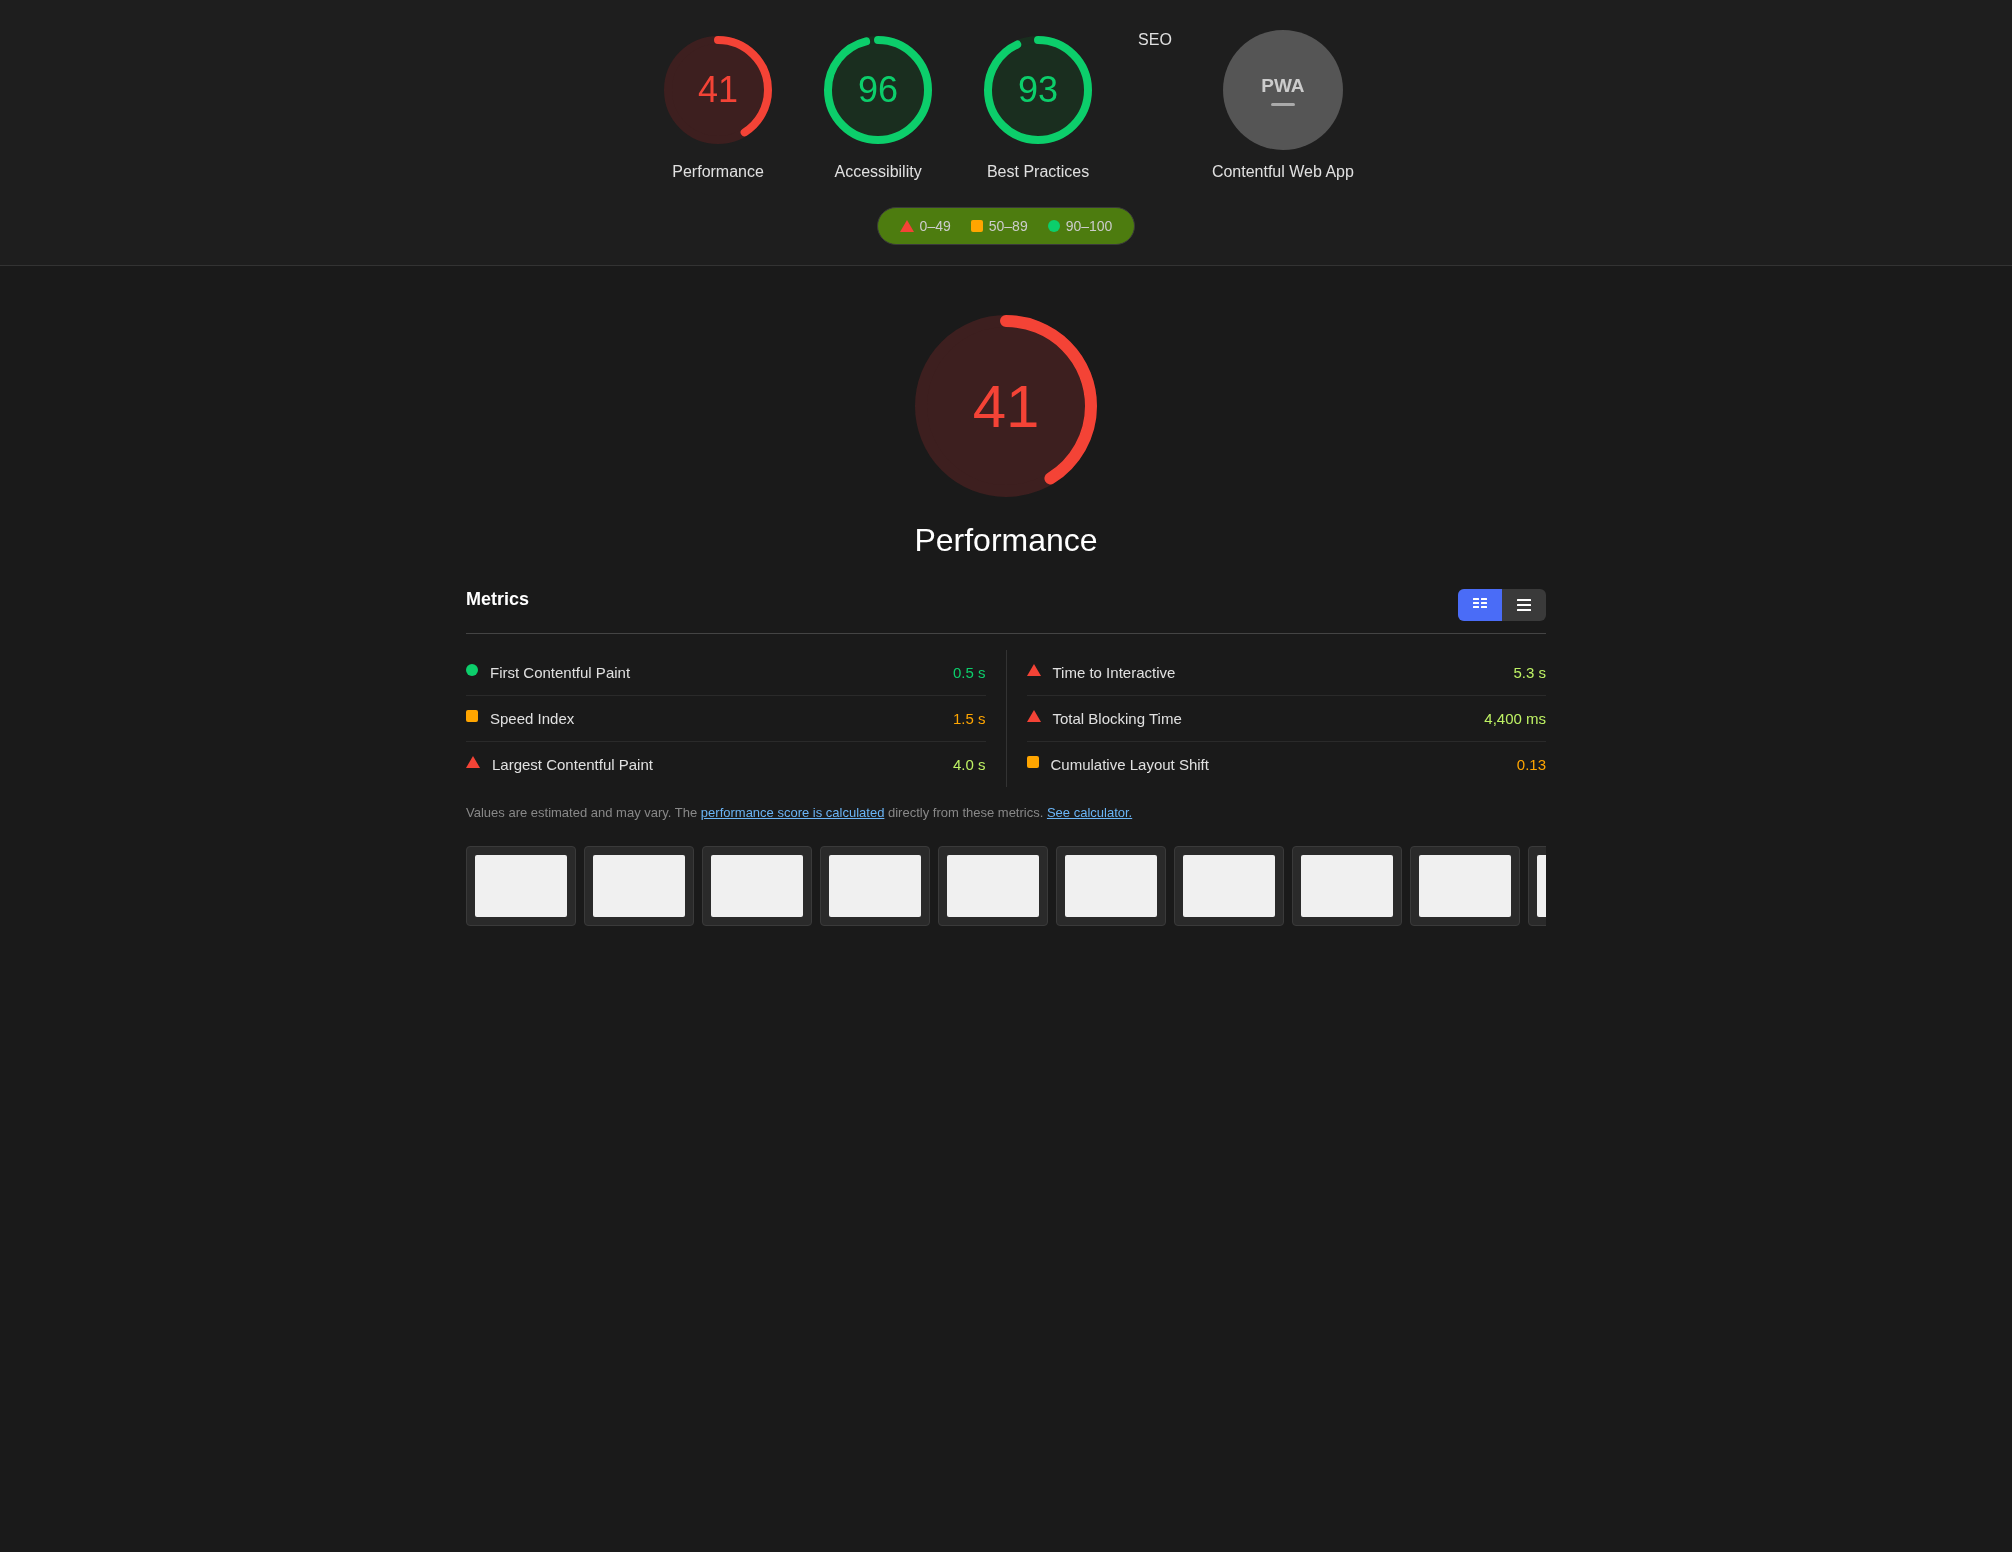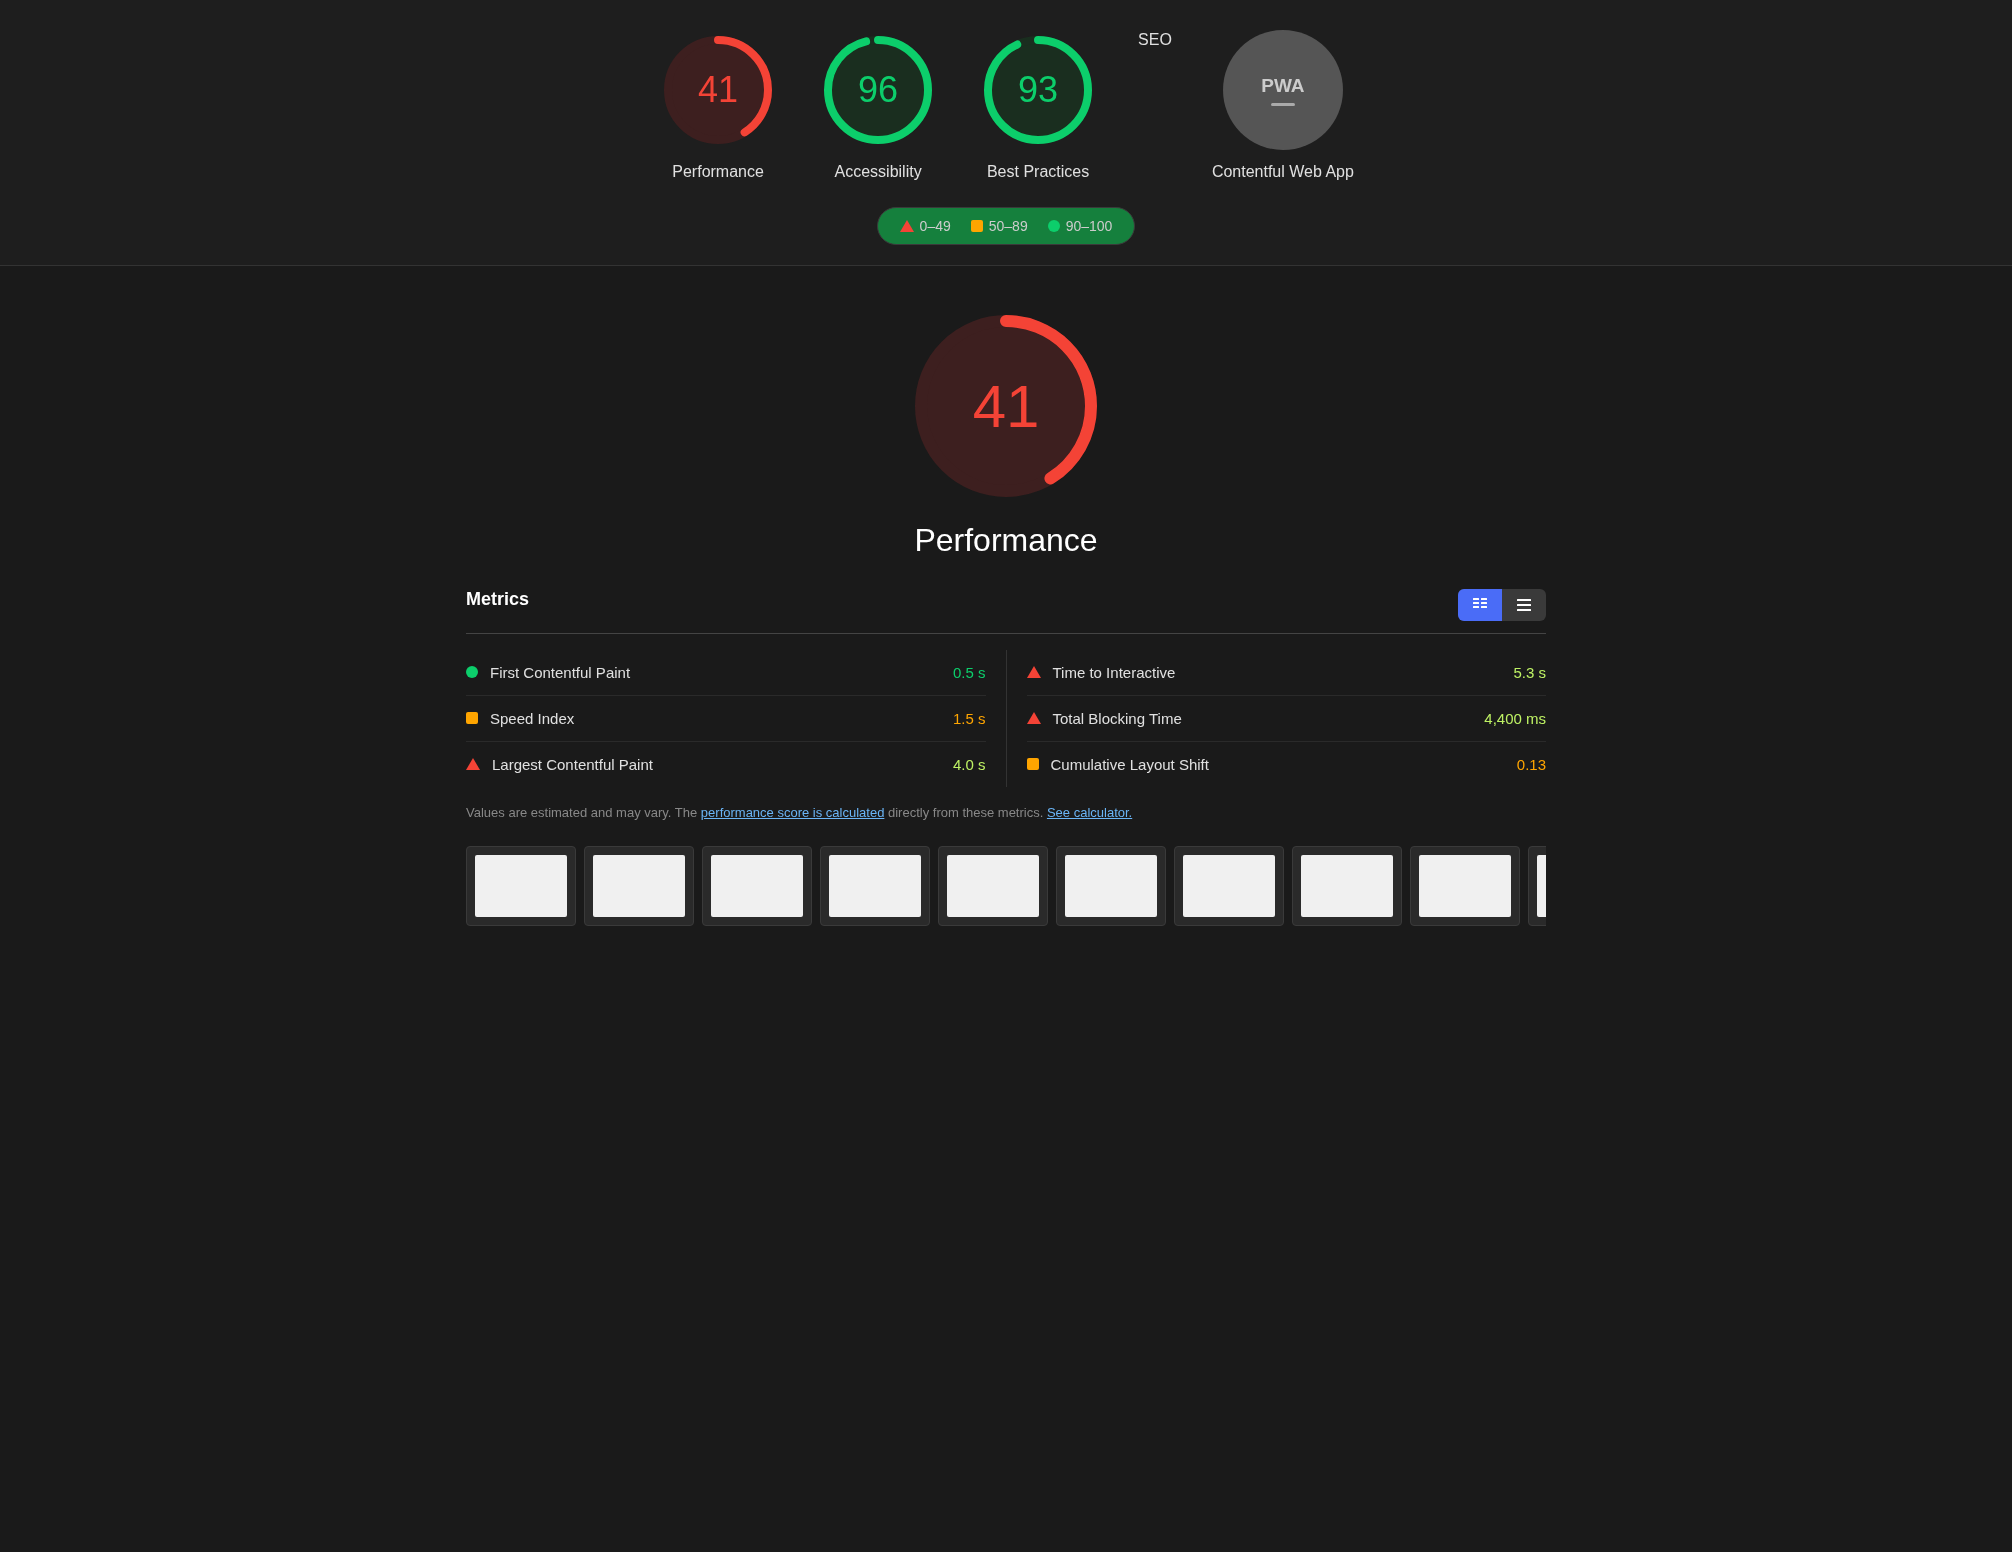--- a/index.html
+++ b/index.html
@@ -86,21 +86,21 @@
       height: 3px;
       background: #aaa;
       border-radius: 2px;
     }
 
     
     .legend {
       display: flex;
       align-items: flex-start;
       gap: 20px;
-      background: #15803d;
+      background: #4d7c0f;
       border: 1px solid #3a3a3a;
       border-radius: 50px;
       padding: 10px 22px;
     }
 
     .legend-item {
       display: flex;
       align-items: center;
       gap: 6px;
       font-size: 14px;
@@ -226,21 +226,21 @@
 
     .metrics-divider {
       width: 100%;
       height: 1px;
       background: #444;
       margin-bottom: 16px;
     }
 
     .metric-row {
       display: flex;
-      align-items: center;
+      align-items: flex-start;
       padding: 14px 0;
       border-bottom: 1px solid #2a2a2a;
     }
 
     .metric-row:last-child {
       border-bottom: none;
     }
 
     .metric-icon {
       margin-right: 12px;

